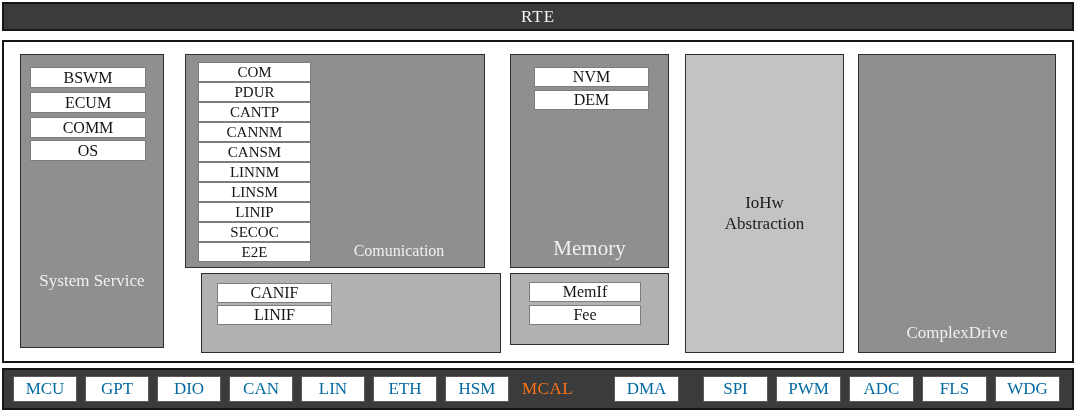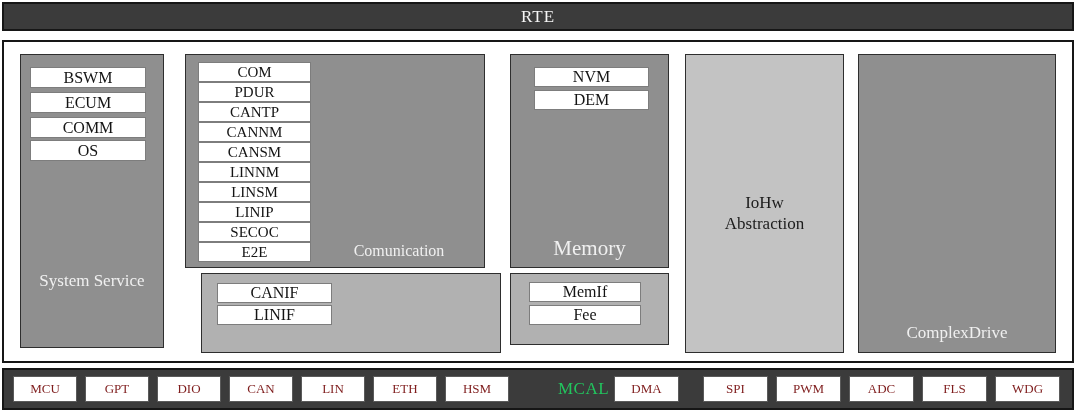--- a/index.html
+++ b/index.html
@@ -82,33 +82,33 @@
 
   
   .mcal-bar {
     position: absolute; left: 2px; top: 368px; width: 1068px; height: 38px;
     background: #3b3b3b; border: 2px solid #161616;
   }
   .mcal-chip {
     position: absolute; top: 6px; height: 26px; box-sizing: border-box;
     background: #ffffff; border: 1px solid #5a5a5a;
     display: flex; align-items: center; justify-content: center;
-    color: #7f1d1d; font-size: 13px;
+    color: #0369a1; font-size: 17px;
   }
   .mcal-chip.w-l { width: 64px; }
   .mcal-chip.w-r { width: 65px; }
   #mcu { left: 9px; }   #gpt { left: 81px; }  #dio { left: 153px; }
   #can { left: 225px; } #lin { left: 297px; } #eth { left: 369px; }
   #hsm { left: 441px; }
   #dma { left: 610px; } #spi { left: 699px; } #pwm { left: 772px; }
   #adc { left: 845px; } #fls { left: 918px; } #wdg { left: 991px; }
   .mcal-label {
-    position: absolute; left: 532px; top: 0; width: 95px; height: 38px;
+    position: absolute; left: 496px; top: 0; width: 95px; height: 38px;
     display: flex; align-items: center; justify-content: center;
-    color: #22c55e; font-size: 17px; letter-spacing: 0.5px;
+    color: #f97316; font-size: 17px; letter-spacing: 0.5px;
   }
 </style>
 </head>
 <body>
 
 <div class="page">
 
   <div class="rte-bar">
     <span>RTE</span>
   </div>

